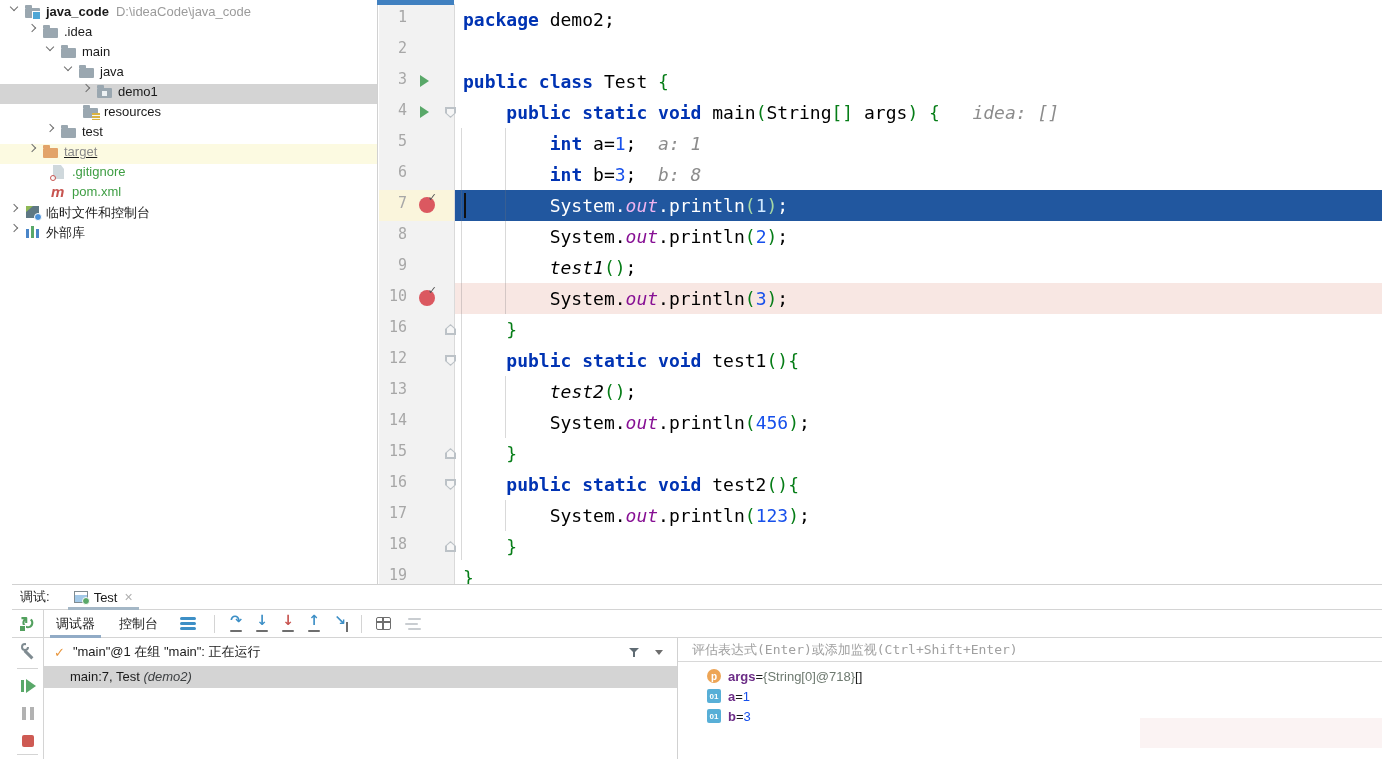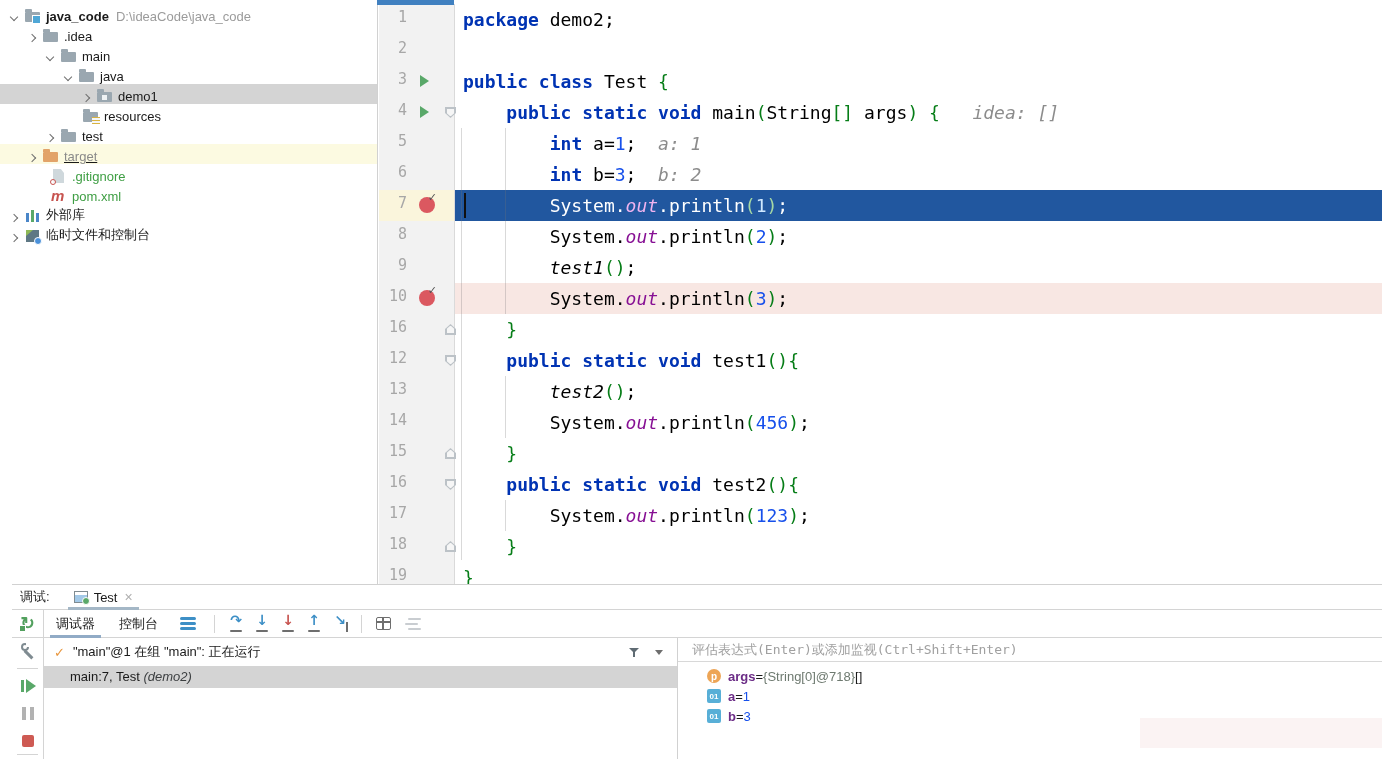--- a/index.html
+++ b/index.html
@@ -3,21 +3,21 @@
 <meta charset="utf-8">
 <style>
   *{margin:0;padding:0;box-sizing:border-box}
   html,body{width:1382px;height:760px;overflow:hidden;background:#fff;
     font-family:"Liberation Sans",sans-serif;font-size:13px;color:#1a1a1a}
   .app{position:relative;width:1382px;height:760px;background:#fff}
 
   
   .project-panel{position:absolute;left:0;top:0;width:378px;height:584px;background:#fff;
     border-right:1px solid #d1d1d1;padding-top:4px;overflow:hidden}
-  .tree-row{display:flex;align-items:flex-end;height:20px;white-space:nowrap}
+  .tree-row{display:flex;align-items:flex-start;height:20px;white-space:nowrap}
   .tree-label{margin-left:5px}
   .tree-label.bold{font-weight:bold}
   .tree-suffix{color:#9b9b9b;margin-left:7px}
   .chev{width:14px;height:10px;flex:none;position:relative}
   .chev::before{content:"";position:absolute;left:3px;top:1px;width:5px;height:5px;
     border-right:1.6px solid #6e6e6e;border-bottom:1.6px solid #6e6e6e;transform:rotate(-45deg)}
   .chev.open::before{transform:rotate(45deg);top:0}
   .ic{width:16px;height:16px;flex:none;position:relative;margin-left:3px}
   .fold-ic{position:absolute;left:0;top:4px;width:15px;height:10px;background:#9aa7b0;border-radius:1px}
   .fold-ic::before{content:"";position:absolute;top:-3px;left:0;width:7px;height:3px;background:#9aa7b0;border-radius:1px 1px 0 0}
@@ -228,37 +228,37 @@
         </div>
         <div class="tree-row" style="padding-left: 48px;">
           <span class="ic">
             <span class="mvn">m</span>
           </span>
           <span class="tree-label" style="color: rgb(62, 158, 67);">pom.xml</span>
         </div>
         <div class="tree-row" style="padding-left: 8px;">
           <span class="chev"></span>
           <span class="ic">
-            <span class="libs" style="position:absolute;inset:0">
-              <i></i>
-              <i></i>
-              <i></i>
-            </span>
-          </span>
-          <span class="tree-label">外部库</span>
-        </div>
-        <div class="tree-row" style="padding-left: 8px;">
-          <span class="chev"></span>
-          <span class="ic">
             <span class="scr-sq"></span>
             <span class="scr-tri"></span>
             <span class="scr-clk"></span>
           </span>
           <span class="tree-label">临时文件和控制台</span>
         </div>
+        <div class="tree-row" style="padding-left: 8px;">
+          <span class="chev"></span>
+          <span class="ic">
+            <span class="libs" style="position:absolute;inset:0">
+              <i></i>
+              <i></i>
+              <i></i>
+            </span>
+          </span>
+          <span class="tree-label">外部库</span>
+        </div>
       </div>
   </div>
 
   <div class="tab-remnant"></div>
 
   <div class="editor">
     <div class="code-rows" id="code-root">
         <div class="code-row">
           <div class="gutter">
             <span class="lnum">1</span>
@@ -292,21 +292,21 @@
         <div class="code-row">
           <div class="gutter">
             <span class="lnum">5</span>
           </div>
           <div class="codecell"><span class="tk-pl">        </span><span class="tk-kw">int</span><span class="tk-pl"> a=</span><span class="tk-num">1</span><span class="tk-pl">;</span><span class="tk-hint">  a: 1</span></div>
         </div>
         <div class="code-row">
           <div class="gutter">
             <span class="lnum">6</span>
           </div>
-          <div class="codecell"><span class="tk-pl">        </span><span class="tk-kw">int</span><span class="tk-pl"> b=</span><span class="tk-num">3</span><span class="tk-pl">;</span><span class="tk-hint">  b: 2</span></div>
+          <div class="codecell"><span class="tk-pl">        </span><span class="tk-kw">int</span><span class="tk-pl"> b=</span><span class="tk-num">3</span><span class="tk-pl">;</span><span class="tk-hint">  b: 8</span></div>
         </div>
         <div class="code-row">
           <div class="gutter g-exec">
             <span class="lnum">7</span>
             <span class="bp"></span>
           </div>
           <div class="codecell row-exec"><span class="tk-pl">        System.</span><span class="tk-fld">out</span><span class="tk-pl">.println</span><span class="tk-br">(</span><span class="tk-num">1</span><span class="tk-br">)</span><span class="tk-pl">;</span><span class="caret"></span></div>
         </div>
         <div class="code-row">
           <div class="gutter">

